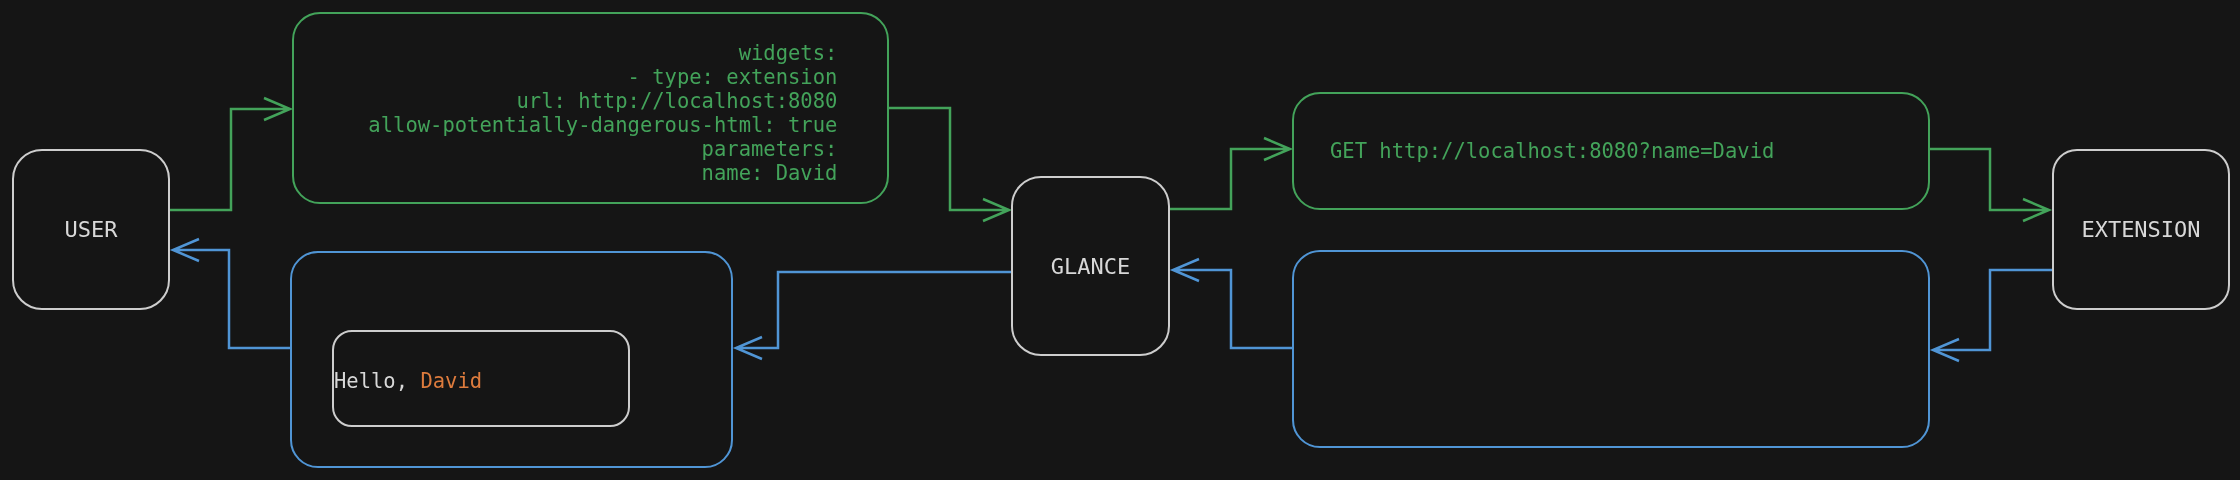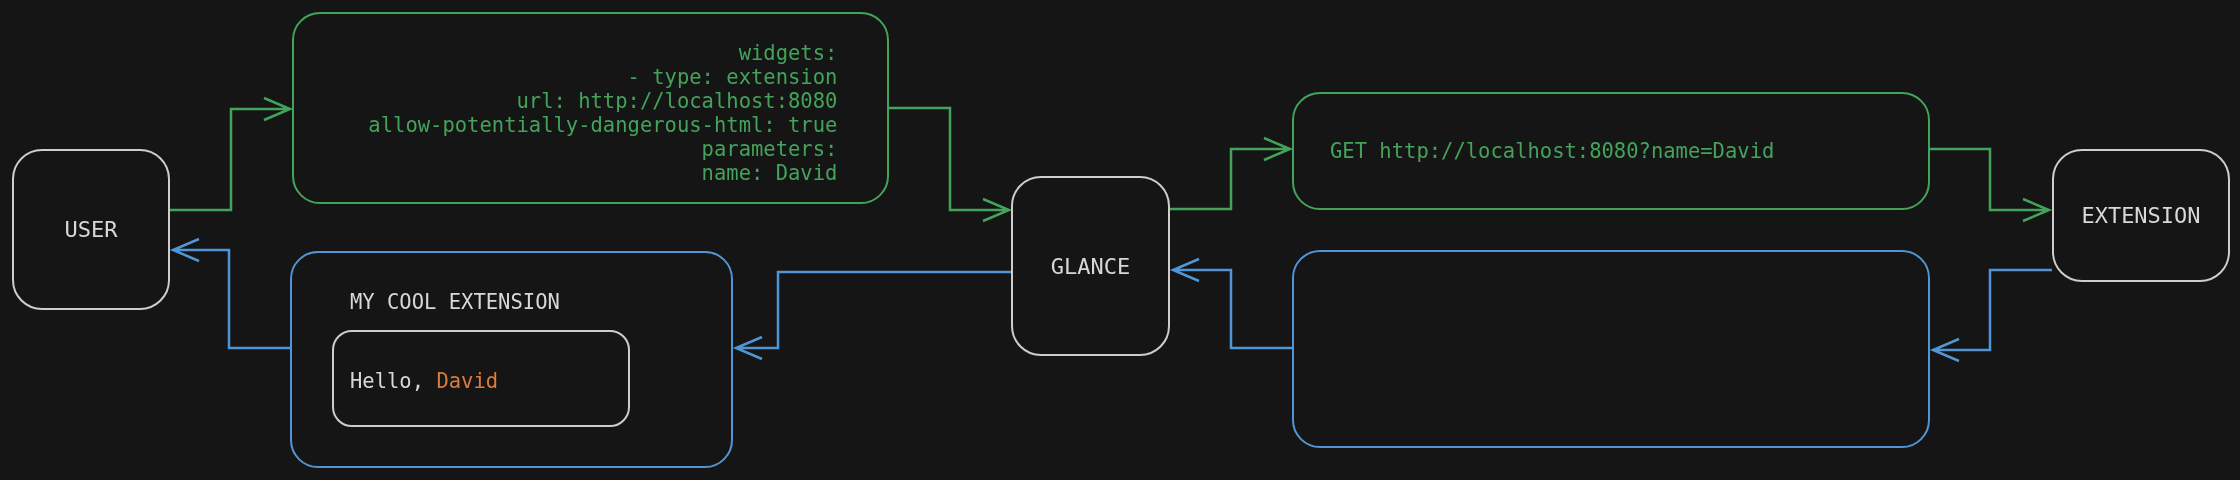--- a/index.html
+++ b/index.html
@@ -28,21 +28,21 @@
     position:absolute;
     border:2px solid var(--gray-border);
     border-radius:30px;
     display:flex;align-items:center;justify-content:center;
     color:var(--gray-text);
     font-size:22px;
     letter-spacing:0;
   }
   .node-user{left:12px;top:149px;width:158px;height:161px;}
   .node-glance{left:1011px;top:153px;width:159px;height:180px;margin-top:23px;}
-  .node-extension{left:2052px;top:149px;width:178px;height:133px;}
+  .node-extension{left:2052px;top:149px;width:178px;height:161px;border-radius:25px;}
 
   .codebox{position:absolute;border:2px solid;border-radius:28px;background:transparent;}
   .codebox.green-box{border-color:var(--green);}
   .codebox.blue-box{border-color:var(--blue);}
   .box-config{left:292px;top:12px;width:597px;height:192px;}
   .box-request{left:1292px;top:92px;width:638px;height:118px;}
   .box-response{left:1292px;top:250px;width:638px;height:198px;}
   .box-widget{left:290px;top:251px;width:443px;height:217px;}
 
   pre.code, div.codeline{
@@ -53,21 +53,21 @@
   }
   .green-text{color:var(--green);}
   .blue-text{color:var(--blue);}
   .gray-text{color:var(--gray-text);}
   .orange-text{color:var(--orange);}
 
   .config-code{left:319px;top:41px;text-align:right;}
   .request-code{left:1330px;top:139px;text-align:right;}
   .response-code{left:1330px;top:291px;}
   .widget-title{left:350px;top:290px;}
-  .widget-greeting{left:350px;top:369px;text-align:right;}
+  .widget-greeting{left:334px;top:369px;text-align:right;}
 
   .widget-inner{
     position:absolute;
     left:332px;top:330px;width:298px;height:97px;
     border:2px solid var(--gray-border);
     border-radius:20px;
   }
 </style>
 </head>
 <body>
@@ -104,17 +104,16 @@
     allow-potentially-dangerous-html: true
     parameters:
       name: David</pre>
 
   <div class="codebox green-box box-request"></div>
   <div class="codeline green-text request-code">GET http://localhost:8080?name=David</div>
 
   <div class="codebox blue-box box-response"></div>
 
   <div class="codebox blue-box box-widget"></div>
-  <div class="codeline gray-text widget-title">MY COOL EXTENSION</div>
   <div class="widget-inner"></div>
   <div class="codeline widget-greeting"><span class="gray-text">Hello, </span><span class="orange-text">David</span></div>
 
 </div>
 
 </body></html>

